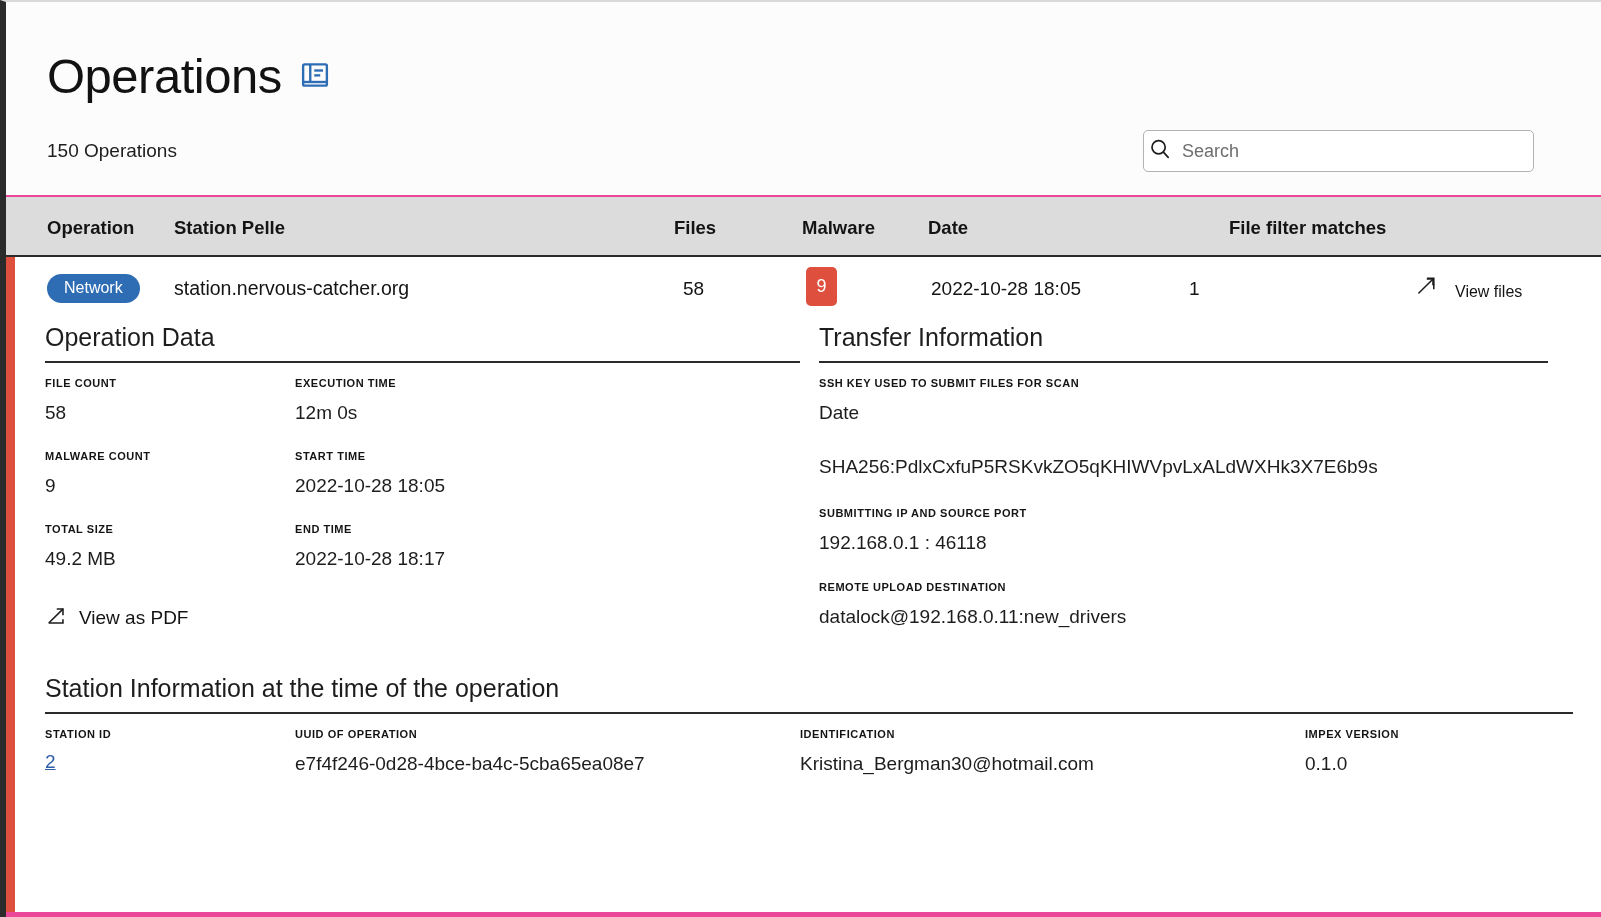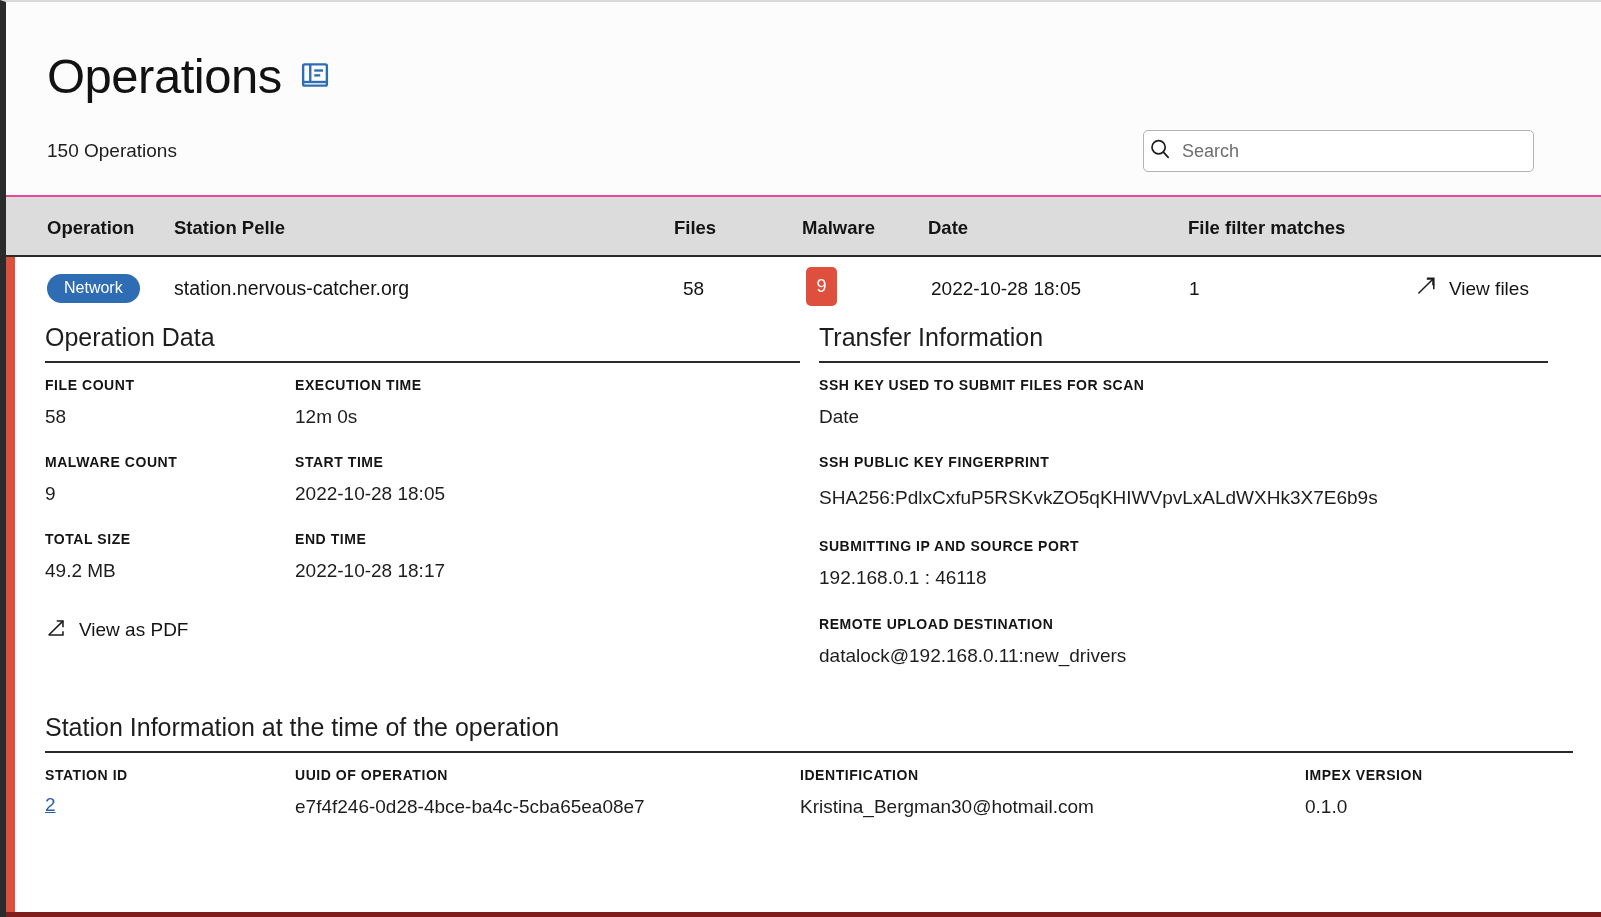--- a/index.html
+++ b/index.html
@@ -10,21 +10,21 @@
     background: #ffffff;
     font-family: "Liberation Sans", sans-serif;
     color: #1a1a1a;
     overflow: hidden;
   }
 
   .page {
     position: relative;
     width: 1601px;
     height: 917px;
-    background: #7f1d1d;
+    background: #ec4899;
     border-left: 6px solid #2b2b2b;
     border-top: 2px solid #d9d9d9;
     overflow: hidden;
   }
 
   
   .header {
     position: relative;
     height: 193px;
     background: #fcfcfc;
@@ -100,21 +100,21 @@
     font-size: 18.5px;
     font-weight: bold;
     color: #141414;
     white-space: nowrap;
   }
   .th.c-operation { left: 41px; }
   .th.c-station   { left: 168px; }
   .th.c-files     { left: 668px; }
   .th.c-malware   { left: 796px; }
   .th.c-date      { left: 922px; }
-  .th.c-filter    { left: 1182px; }
+  .th.c-filter    { left: 1223px; }
 
   
   .row-expanded {
     position: relative;
     border-left: 9px solid #df4f3e;
     min-height: 655px;
     background: #ffffff;
   }
 
   .row-main {
@@ -179,23 +179,23 @@
     top: 21px;
     font-size: 19px;
     color: #141414;
   }
 
   .view-files {
     position: absolute;
     left: 1400px;
     top: 18px;
     display: flex;
-    align-items: center;
-    gap: 12px;
-    font-size: 19px;
+    align-items: flex-end;
+    gap: 18px;
+    font-size: 16px;
     color: #141414;
     cursor: pointer;
   }
 
   
   .detail-cols {
     position: relative;
     display: flex;
     padding: 0;
   }
@@ -220,21 +220,21 @@
 
   .fields {
     display: flex;
     flex-wrap: wrap;
   }
 
   .field {
     margin-bottom: 24px;
   }
   .field-label {
-    font-size: 14px;
+    font-size: 11px;
     font-weight: bold;
     letter-spacing: 0.55px;
     color: #141414;
     text-transform: uppercase;
     margin-bottom: 11px;
   }
   .field-value {
     font-size: 19px;
     color: #1d1d1d;
     line-height: 1.38;
@@ -397,21 +397,20 @@
       <div class="col col-right">
         <div class="section-title">Transfer Information</div>
         <div class="section-rule"></div>
 
         <div class="field">
           <div class="field-label">SSH KEY USED TO SUBMIT FILES FOR SCAN</div>
           <div class="field-value">Date</div>
         </div>
 
         <div class="field">
-          <div class="field-label">SSH PUBLIC KEY FINGERPRINT</div>
           <div class="field-value" style="word-break:break-all; line-height:1.75;">SHA256:PdlxCxfuP5RSKvkZO5qKHIWVpvLxALdWXHk3X7E6b9s</div>
         </div>
 
         <div class="field">
           <div class="field-label">SUBMITTING IP AND SOURCE PORT</div>
           <div class="field-value">192.168.0.1 : 46118</div>
         </div>
 
         <div class="field">
           <div class="field-label">REMOTE UPLOAD DESTINATION</div>

